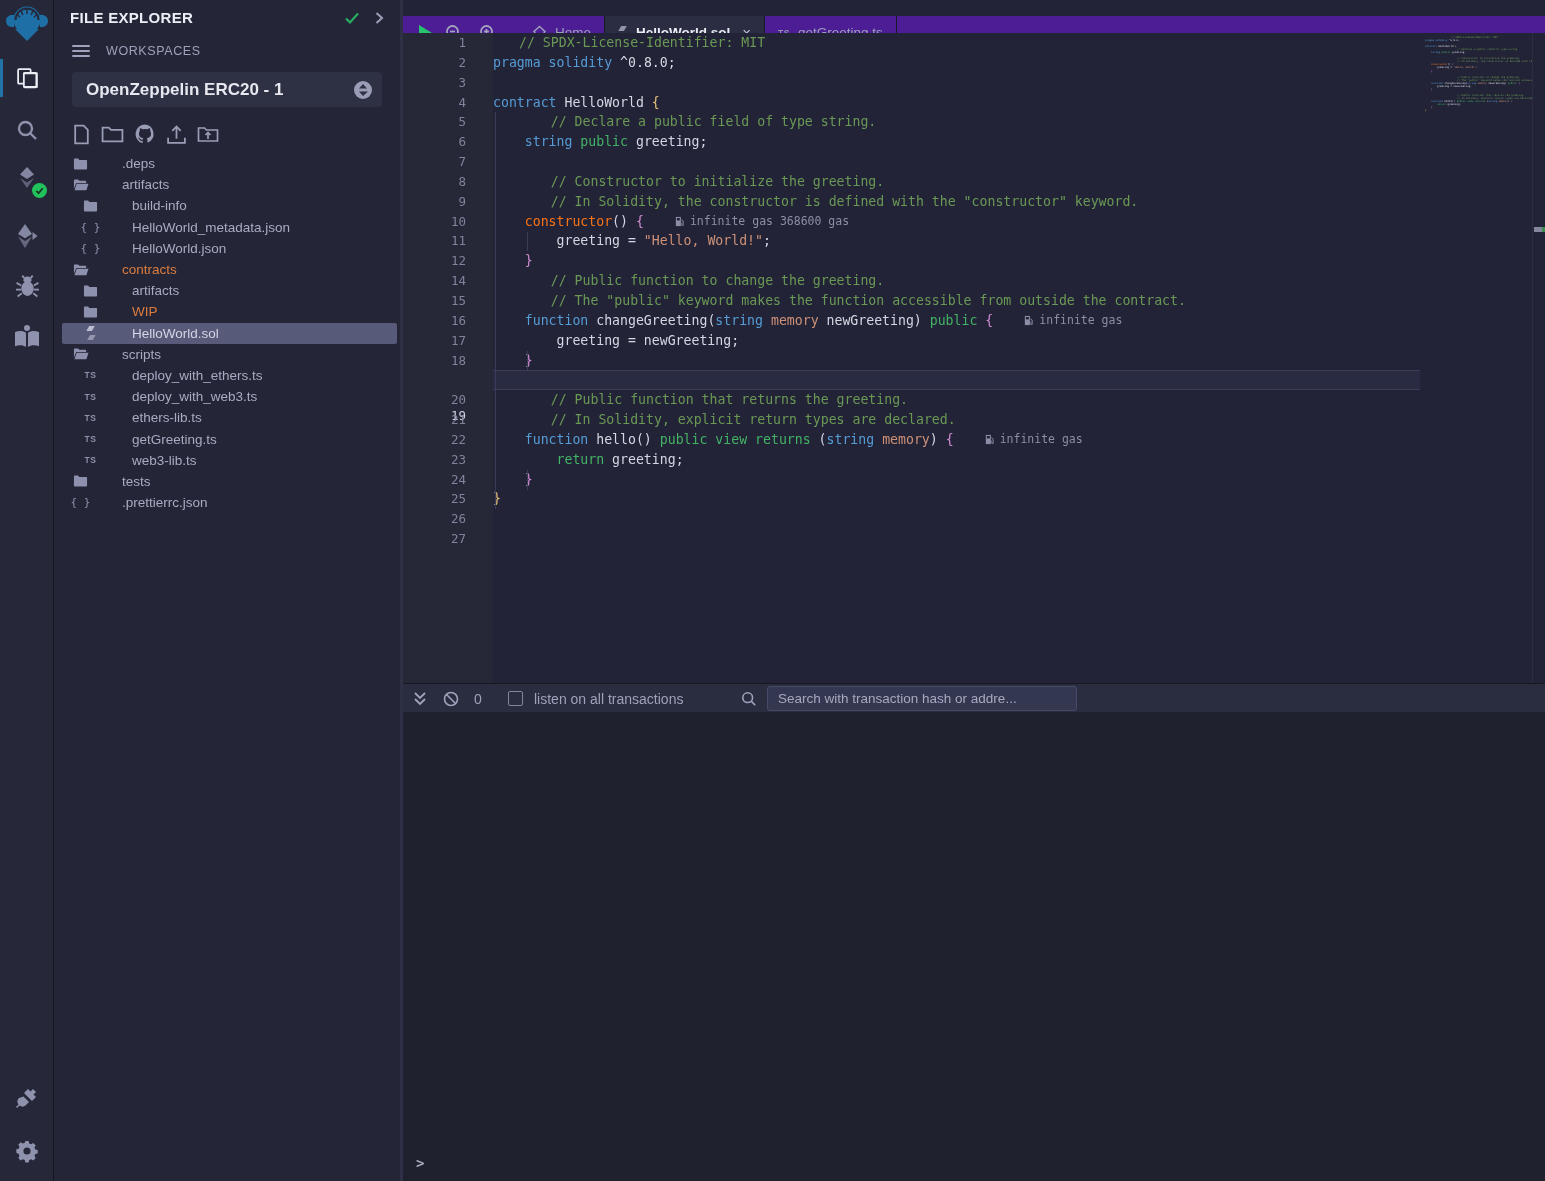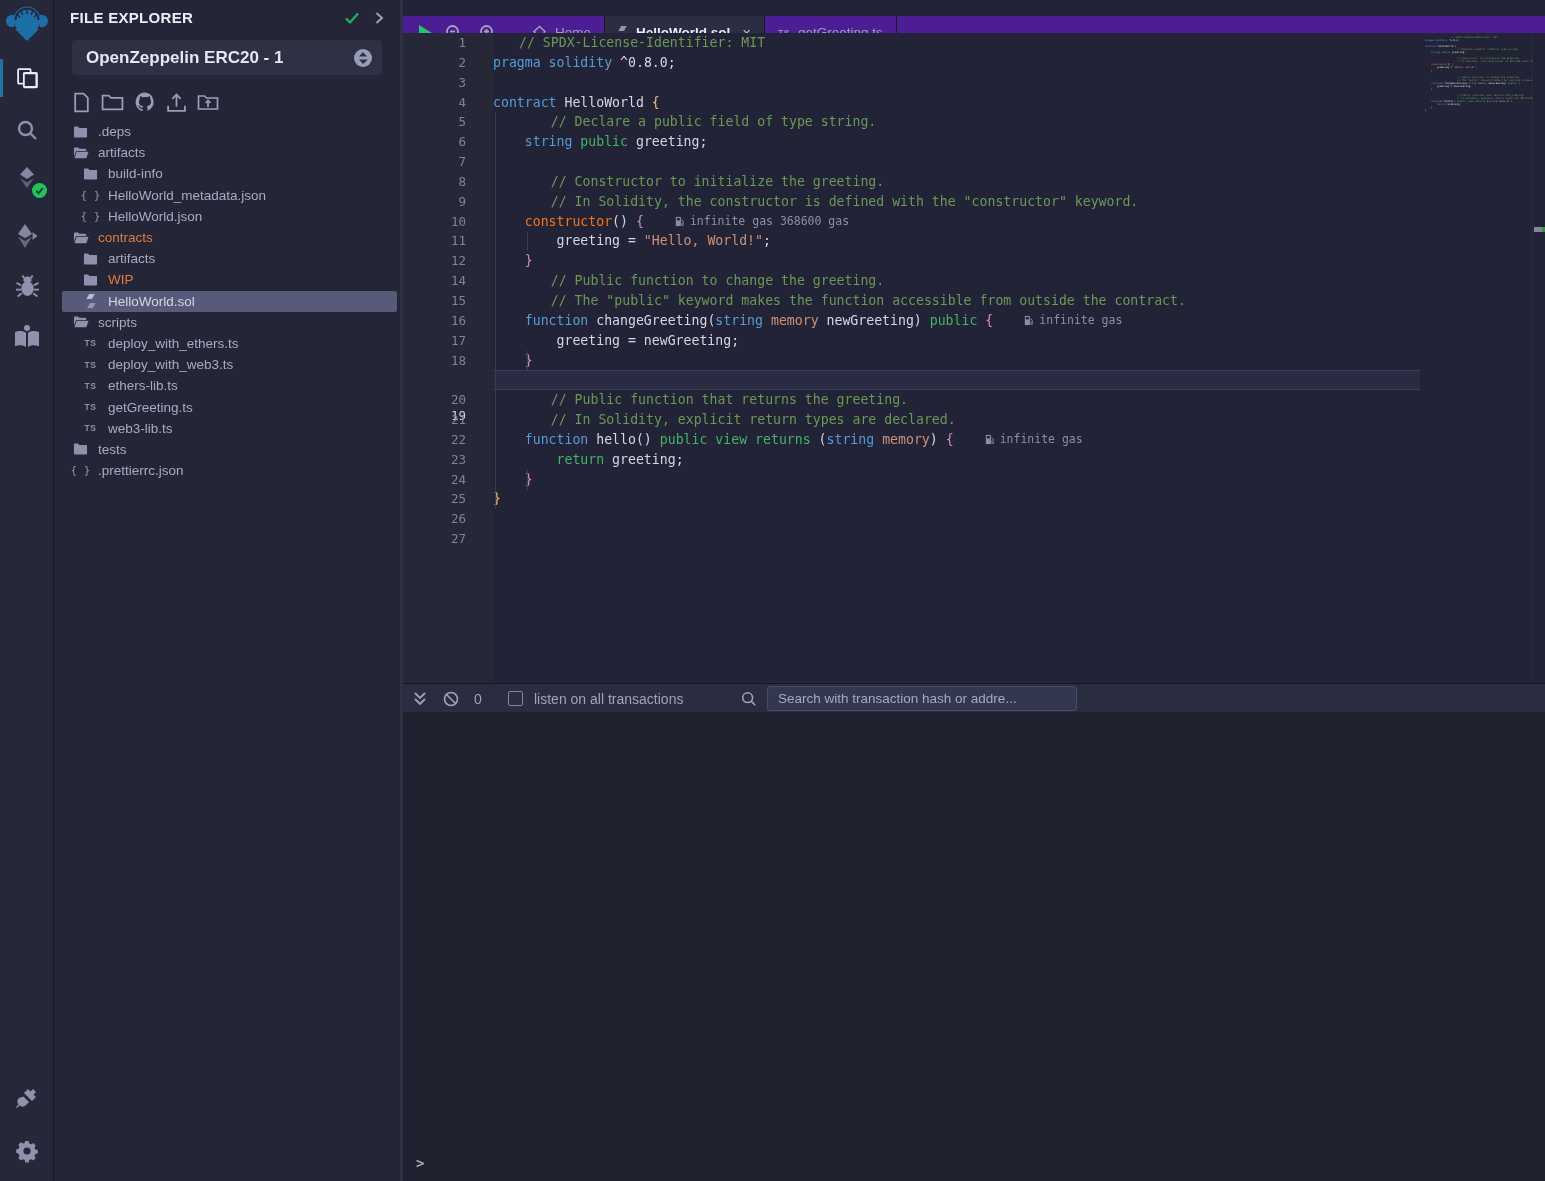--- a/index.html
+++ b/index.html
@@ -32,21 +32,21 @@
   .ws-label{font-size:12.5px;letter-spacing:.6px;color:#9fa2bb;}
   .ws-select{margin:10px 18px 0 18px;height:35px;background:#2e3044;border-radius:4px;
              display:flex;align-items:center;padding:0 10px 0 14px;cursor:pointer;}
   .ws-name{flex:1;font-size:17px;font-weight:bold;color:#e6e7ef;}
   .sorter{width:18px;height:18px;border-radius:50%;background:#9a9db6;display:flex;
           align-items:center;justify-content:center;color:#2e3044;font-size:9px;line-height:9px;}
   .exp-tools{display:flex;align-items:center;gap:10px;padding:16px 0 6px 18px;color:#9a9db6;}
   .exp-tools .tool{cursor:pointer;}
   .tree{padding-top:2px;}
   .tree-row{display:flex;align-items:center;height:21.2px;margin:0 3px 0 8px;cursor:pointer;
-            color:#a9abc3;font-size:13.5px;border-radius:2px;}
+            color:#a9abc3;font-size:13.5px;border-radius:2px;gap:24px;}
   .tree-row.selected{background:#575a79;color:#d3d5e2;}
   .tree-row .tree-ico{width:17px;display:flex;justify-content:center;margin-right:9px;color:#8e91ae;flex:0 0 17px;}
   .tree-row.selected .tree-ico{color:#c6c8d8;}
   .tree-row.accent{color:#dd7d3f;}
   .ts-ico{font-size:8.5px;font-weight:bold;color:#8f92ad;letter-spacing:.5px;}
   .json-ico{font-size:11px;color:#8f92ad;font-family:"DejaVu Sans Mono",monospace;}
   .tree-label{white-space:nowrap;}
 
   
   .main{position:fixed;left:403px;top:0;right:0;height:100%;background:#222336;}
@@ -200,20 +200,28 @@
         <polyline points="2,7.5 6,11.5 14,2.5"></polyline>
       </svg>
     </span>
     <span class="exp-chев">
       <svg width="10" height="14" viewBox="0 0 10 14" fill="none" stroke="currentColor" stroke-width="2">
         <polyline points="2.5,2 8,7 2.5,12"></polyline>
       </svg>
     </span>
   </div>
 
+  <div class="ws-row">
+    <span class="hamburger">
+      <div></div>
+        <div></div>
+        <div></div>
+    </span>
+    <span class="ws-label">WORKSPACES</span>
+  </div>
 
   <div class="ws-select">
     <span class="ws-name">OpenZeppelin ERC20 - 1</span>
     <span class="sorter">
       <svg width="10" height="12" viewBox="0 0 10 12" fill="#2e3044">
         <path d="M5 0 9 4.5H1z"></path>
           <path d="M5 12 1 7.5h9z"></path>
       </svg>
     </span>
   </div>

